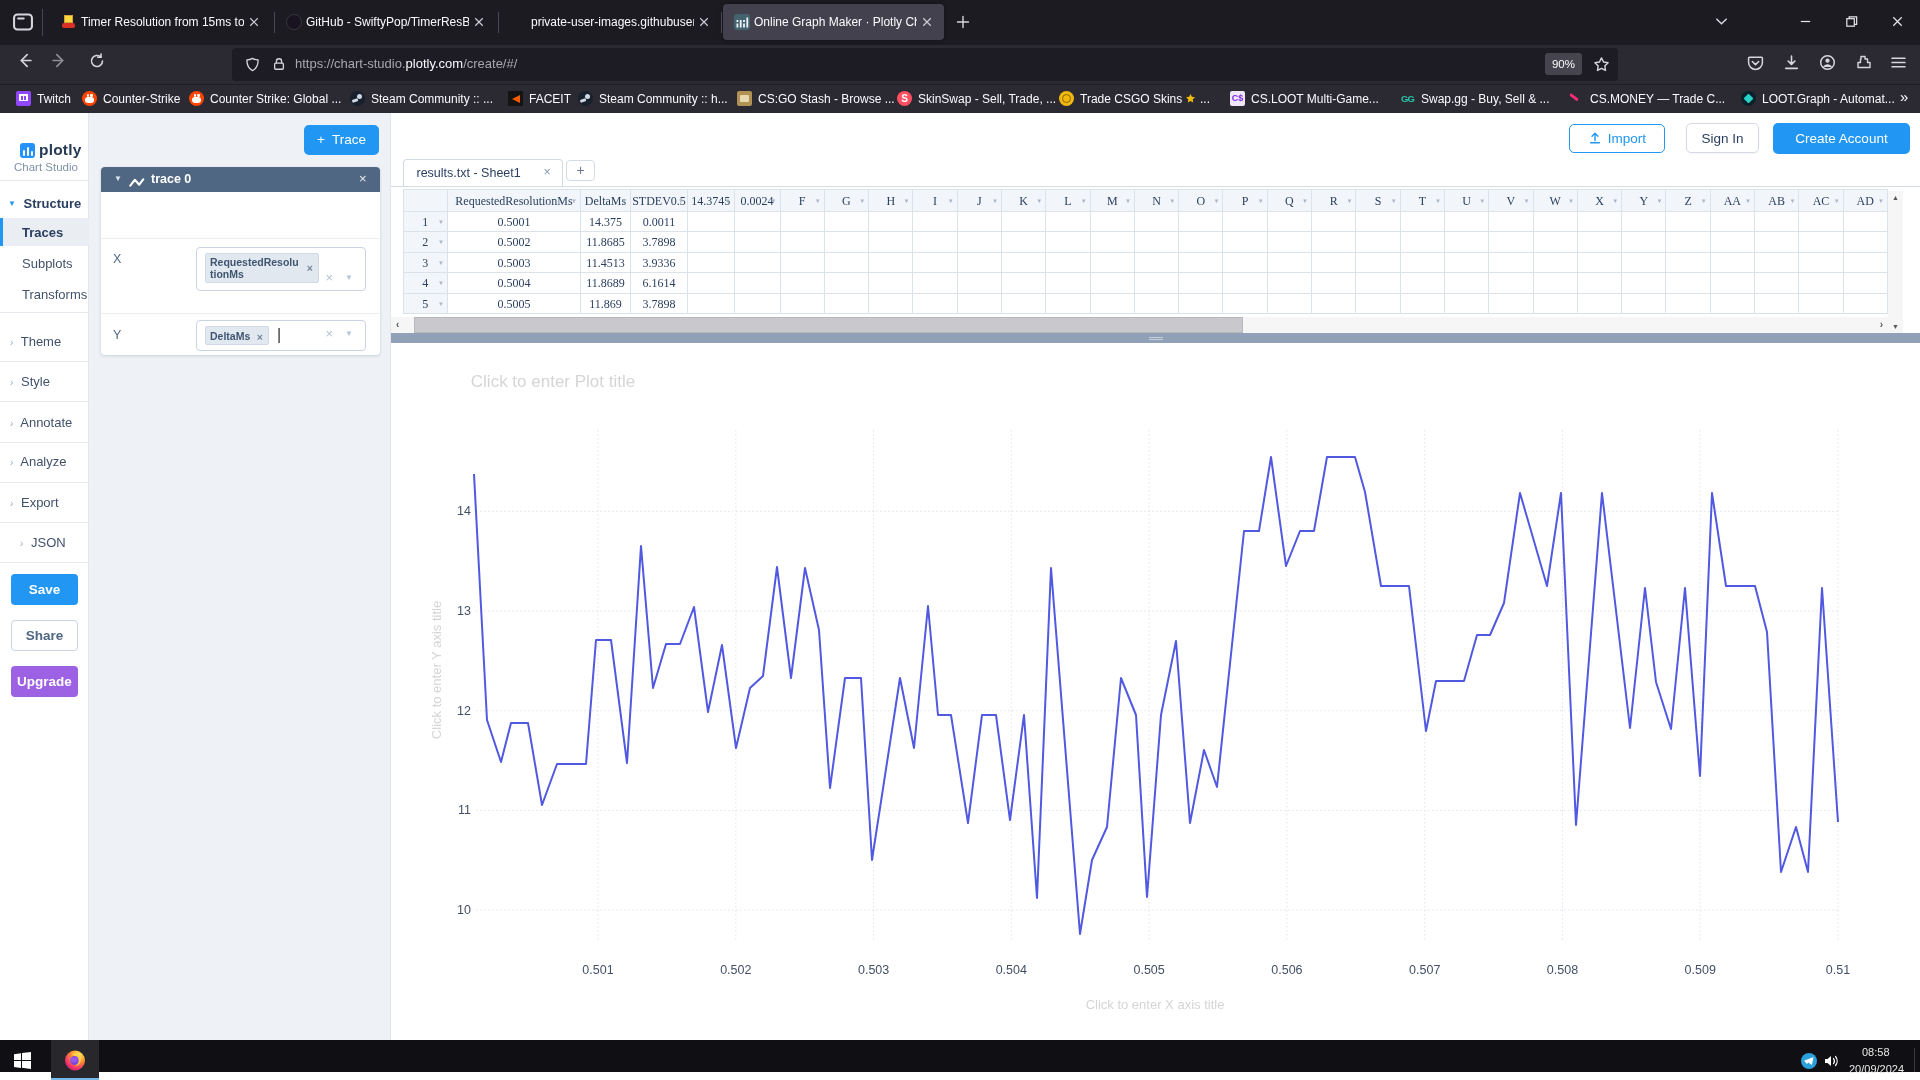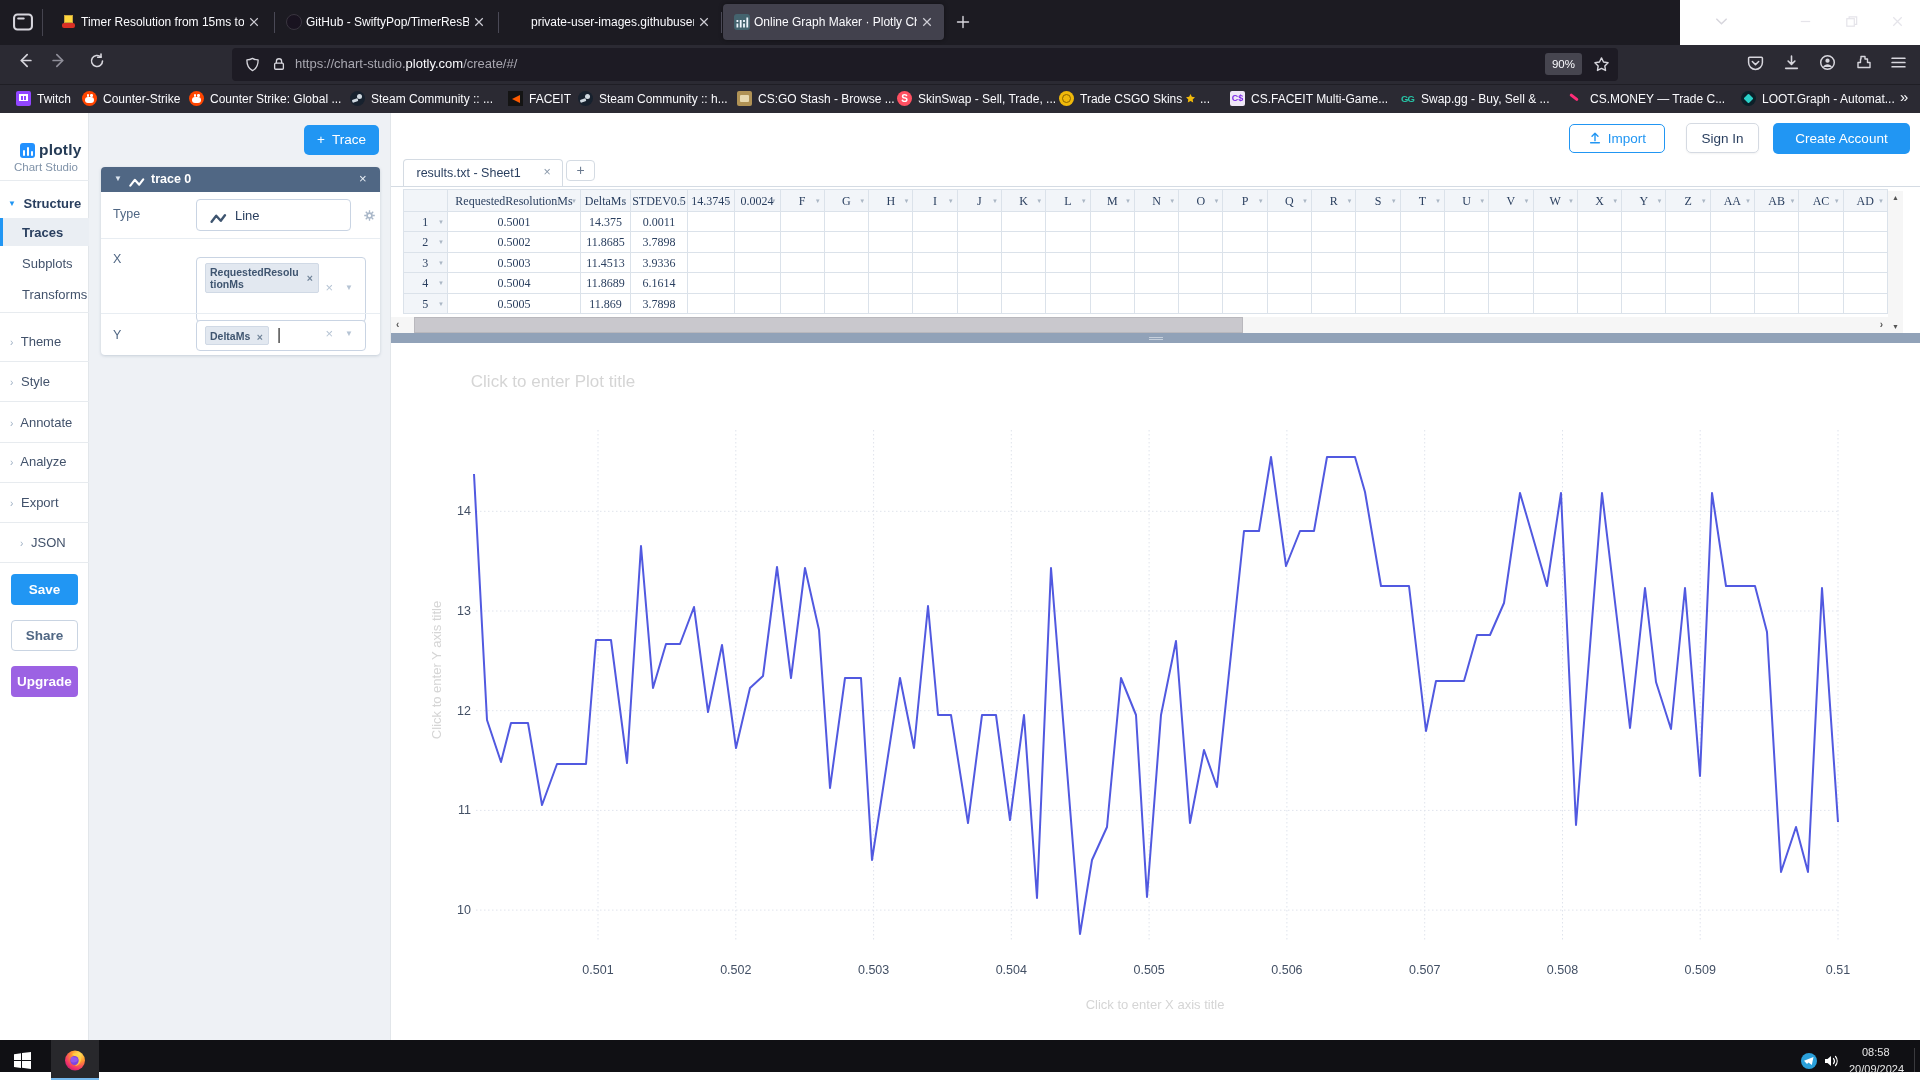--- a/index.html
+++ b/index.html
@@ -1,19 +1,19 @@
 <!DOCTYPE html>
 <html><head><meta charset="utf-8">
 <style>
 * { margin:0; padding:0; box-sizing:border-box; }
 html,body { width:1920px; height:1080px; overflow:hidden; font-family:"Liberation Sans", sans-serif; background:#fff; }
 .abs { position:absolute; }
 i { font-style:normal; }
 
-#tabbar { position:absolute; left:0; top:0; width:1680px; height:45px; background:#1c1b22; }
+#tabbar { position:absolute; left:0; top:0; width:1920px; height:45px; background:#1c1b22; }
 #navbar { position:absolute; left:0; top:45px; width:1920px; height:39px; background:#2b2a33; }
 #bookbar { position:absolute; left:0; top:84px; width:1920px; height:29px; background:#2b2a33; border-top:1px solid #1f1e25; }
 .tab { position:absolute; top:4px; height:36px; width:221px; border-radius:4px; color:#fbfbfe; font-size:12px; }
 .tab.active { background:#42414d; box-shadow:0 0 4px rgba(0,0,0,.4); }
 .tab .fav { position:absolute; left:11px; top:10px; width:16px; height:16px; display:inline-block; }
 .tab .tt { position:absolute; left:31px; top:11px; width:163px; white-space:nowrap; overflow:hidden; }
 .tab .tx { position:absolute; right:11px; top:12px; }
 .tsep { position:absolute; top:12px; width:1px; height:21px; background:#4a4956; }
 .wbtn { position:absolute; top:14px; }
 #ffview { position:absolute; left:12px; top:11px; }
@@ -199,21 +199,21 @@
 <div id="bookbar">
 <div class="bmk" style="left:16px"><span class="bi" style="background:#9146ff;border-radius:2px"><i style="position:absolute;left:3px;top:3px;width:9px;height:7px;background:#fff"></i><i style="position:absolute;left:5px;top:5px;width:2px;height:4px;background:#9146ff"></i><i style="position:absolute;left:8px;top:5px;width:2px;height:4px;background:#9146ff"></i></span><span>Twitch</span></div>
 <div class="bmk" style="left:82px"><span class="bi" style="background:#ff4500;border-radius:50%"><i style="position:absolute;left:3px;top:6px;width:9px;height:6px;background:#fff;border-radius:3px"></i><i style="position:absolute;left:4.5px;top:3px;width:2.5px;height:2.5px;background:#fff;border-radius:50%"></i><i style="position:absolute;left:8px;top:3px;width:2.5px;height:2.5px;background:#fff;border-radius:50%"></i></span><span>Counter-Strike</span></div>
 <div class="bmk" style="left:189px"><span class="bi" style="background:#ff4500;border-radius:50%"><i style="position:absolute;left:3px;top:6px;width:9px;height:6px;background:#fff;border-radius:3px"></i><i style="position:absolute;left:4.5px;top:3px;width:2.5px;height:2.5px;background:#fff;border-radius:50%"></i><i style="position:absolute;left:8px;top:3px;width:2.5px;height:2.5px;background:#fff;border-radius:50%"></i></span><span>Counter Strike: Global ...</span></div>
 <div class="bmk" style="left:350px"><span class="bi" style="background:#17212e;border-radius:50%"><i style="position:absolute;left:7px;top:3px;width:5px;height:5px;background:#cfd8e0;border-radius:50%"></i><i style="position:absolute;left:2px;top:8px;width:6px;height:2.5px;background:#cfd8e0;border-radius:1px;transform:rotate(-20deg)"></i></span><span>Steam Community :: ...</span></div>
 <div class="bmk" style="left:508px"><span class="bi" style="background:#141414"><i style="position:absolute;left:4px;top:3.5px;width:0;height:0;border-right:8px solid #fd5a00;border-top:4px solid transparent;border-bottom:4px solid transparent"></i></span><span>FACEIT</span></div>
 <div class="bmk" style="left:578px"><span class="bi" style="background:#17212e;border-radius:50%"><i style="position:absolute;left:7px;top:3px;width:5px;height:5px;background:#cfd8e0;border-radius:50%"></i><i style="position:absolute;left:2px;top:8px;width:6px;height:2.5px;background:#cfd8e0;border-radius:1px;transform:rotate(-20deg)"></i></span><span>Steam Community :: h...</span></div>
 <div class="bmk" style="left:737px"><span class="bi" style="background:#b09255;border-radius:2px"><i style="position:absolute;left:3px;top:4px;width:9px;height:7px;background:#e8d9b0;border-radius:1px"></i></span><span>CS:GO Stash - Browse ...</span></div>
 <div class="bmk" style="left:897px"><span class="bi" style="background:#ff5062;border-radius:50%;color:#fff;font-size:10px;line-height:15px;text-align:center;font-weight:bold">S</span><span>SkinSwap - Sell, Trade, ...</span></div>
 <div class="bmk" style="left:1059px"><span class="bi" style="background:#f0b90b;border-radius:50%"><i style="position:absolute;left:3px;top:3px;width:9px;height:9px;border:1.5px solid #8a6400;border-radius:50%;box-sizing:border-box"></i></span><span>Trade CSGO Skins</span></div>
-<div class="bmk" style="left:1230px"><span class="bi" style="background:#efe7f7;border-radius:2px;color:#7d2ae8;font-size:9px;line-height:15px;text-align:center;font-weight:bold">C$</span><span>CS.FACEIT Multi-Game...</span></div>
+<div class="bmk" style="left:1230px"><span class="bi" style="background:#efe7f7;border-radius:2px;color:#7d2ae8;font-size:9px;line-height:15px;text-align:center;font-weight:bold">C$</span><span>CS.LOOT Multi-Game...</span></div>
 <div class="bmk" style="left:1400px"><span class="bi" style="color:#27c4a6;font-size:9.5px;line-height:15px;text-align:center;font-weight:bold;letter-spacing:-1px">GG</span><span>Swap.gg - Buy, Sell &amp; ...</span></div>
 <div class="bmk" style="left:1569px"><span class="bi"><i style="position:absolute;left:2px;top:2px;width:10px;height:3px;background:#ff2d78;border-radius:2px;transform:rotate(38deg);transform-origin:left top"></i></span><span>CS.MONEY — Trade C...</span></div>
 <div class="bmk" style="left:1741px"><span class="bi" style="background:#0c2029;border-radius:50%"><i style="position:absolute;left:4px;top:4px;width:7px;height:7px;background:#2ad1c9;border-radius:1px;transform:rotate(45deg)"></i></span><span>LOOT.Graph - Automat...</span></div>
 <div class="bmk" style="left:1185px"><svg width="11" height="11" viewBox="0 0 16 16" style="vertical-align:-1px">
         <path d="M8 1.5l2 4.1 4.5.6-3.3 3.1.8 4.4L8 11.6l-4 2.1.8-4.4L1.5 6.2 6 5.6z" fill="#f0b90b"></path>
       </svg><span style="margin-left:4px">...</span></div>
 <div class="bmk" style="left:1897px;color:#fbfbfe;font-size:15px;top:4px;background:#2b2a33;padding-left:3px">»</div>
 </div>
 
 <div id="app">
@@ -253,36 +253,23 @@
     <div id="tracebtn">+&nbsp; Trace</div>
     <div id="tracecard">
       <div id="tchead">
         <span class="abs" style="left:13px;top:8px;font-size:8px;color:#dce5ef;line-height:8px">▼</span>
         <span class="abs" style="left:28px;top:7px"><svg width="16" height="11" viewBox="0 0 18 12">
               <path d="M1.5 9.5 6.5 3l5 5.5 4.5-6" fill="none" stroke="#fff" stroke-width="2.4" stroke-linecap="round" stroke-linejoin="round"></path>
             </svg></span>
         <span class="abs" style="left:50px;top:5px;font-size:12.5px;font-weight:bold">trace 0</span>
         <span class="abs" style="left:258px;top:4px;font-size:13px;color:#e8eef5">×</span>
       </div>
-      <div class="trow" style="top:25px;height:46px;border-top:none">
-        <span class="tlabel" style="top:15px">Type</span>
-        <div class="tfield" style="top:7px;width:155px;height:32px">
-          <span class="abs" style="left:13px;top:10px"><svg width="17" height="11" viewBox="0 0 18 12">
-                <path d="M1.5 9.5 6.5 3l5 5.5 4.5-6" fill="none" stroke="#3f5570" stroke-width="2.6" stroke-linecap="round" stroke-linejoin="round"></path>
-              </svg></span>
-          <span class="abs" style="left:38px;top:8px;font-size:13px;color:#2a3f5f">Line</span>
-        </div>
-        <span class="abs" style="left:262px;top:16px"><svg width="13" height="13" viewBox="0 0 16 16">
-              <circle cx="8" cy="8" r="3" fill="none" stroke="#a9b7c8" stroke-width="2"></circle>
-              <path d="M8 1.5v3M8 11.5v3M1.5 8h3M11.5 8h3M3.4 3.4l2.1 2.1M10.5 10.5l2.1 2.1M12.6 3.4l-2.1 2.1M5.5 10.5l-2.1 2.1" stroke="#a9b7c8" stroke-width="1.6"></path>
-            </svg></span>
-      </div>
       <div class="trow" style="top:71px;height:75px">
         <span class="tlabel" style="top:13px">X</span>
-        <div class="tfield" style="top:18px;width:170px;height:65px">
+        <div class="tfield" style="top:8px;width:170px;height:44px">
           <span class="tag" style="left:8px;top:5px;width:114px;height:30px;padding:2px 4px;line-height:12px">RequestedResolu<br>tionMs<span class="abs" style="right:5px;top:8px;color:#718499">×</span></span>
           <span class="abs fady" style="right:32px;top:22px;font-size:13px">×</span>
           <span class="abs fady" style="right:12px;top:25px;font-size:8px">▼</span>
         </div>
       </div>
       <div class="trow" style="top:146px;height:42px">
         <span class="tlabel" style="top:14px">Y</span>
         <div class="tfield" style="top:6px;width:170px;height:31px">
           <span class="tag" style="left:8px;top:5px;width:64px;height:19px;padding:3px 4px;line-height:12px">DeltaMs<span class="abs" style="right:5px;top:4px;color:#718499">×</span></span>
           <span class="abs" style="left:80px;top:5px;color:#333">|</span>

